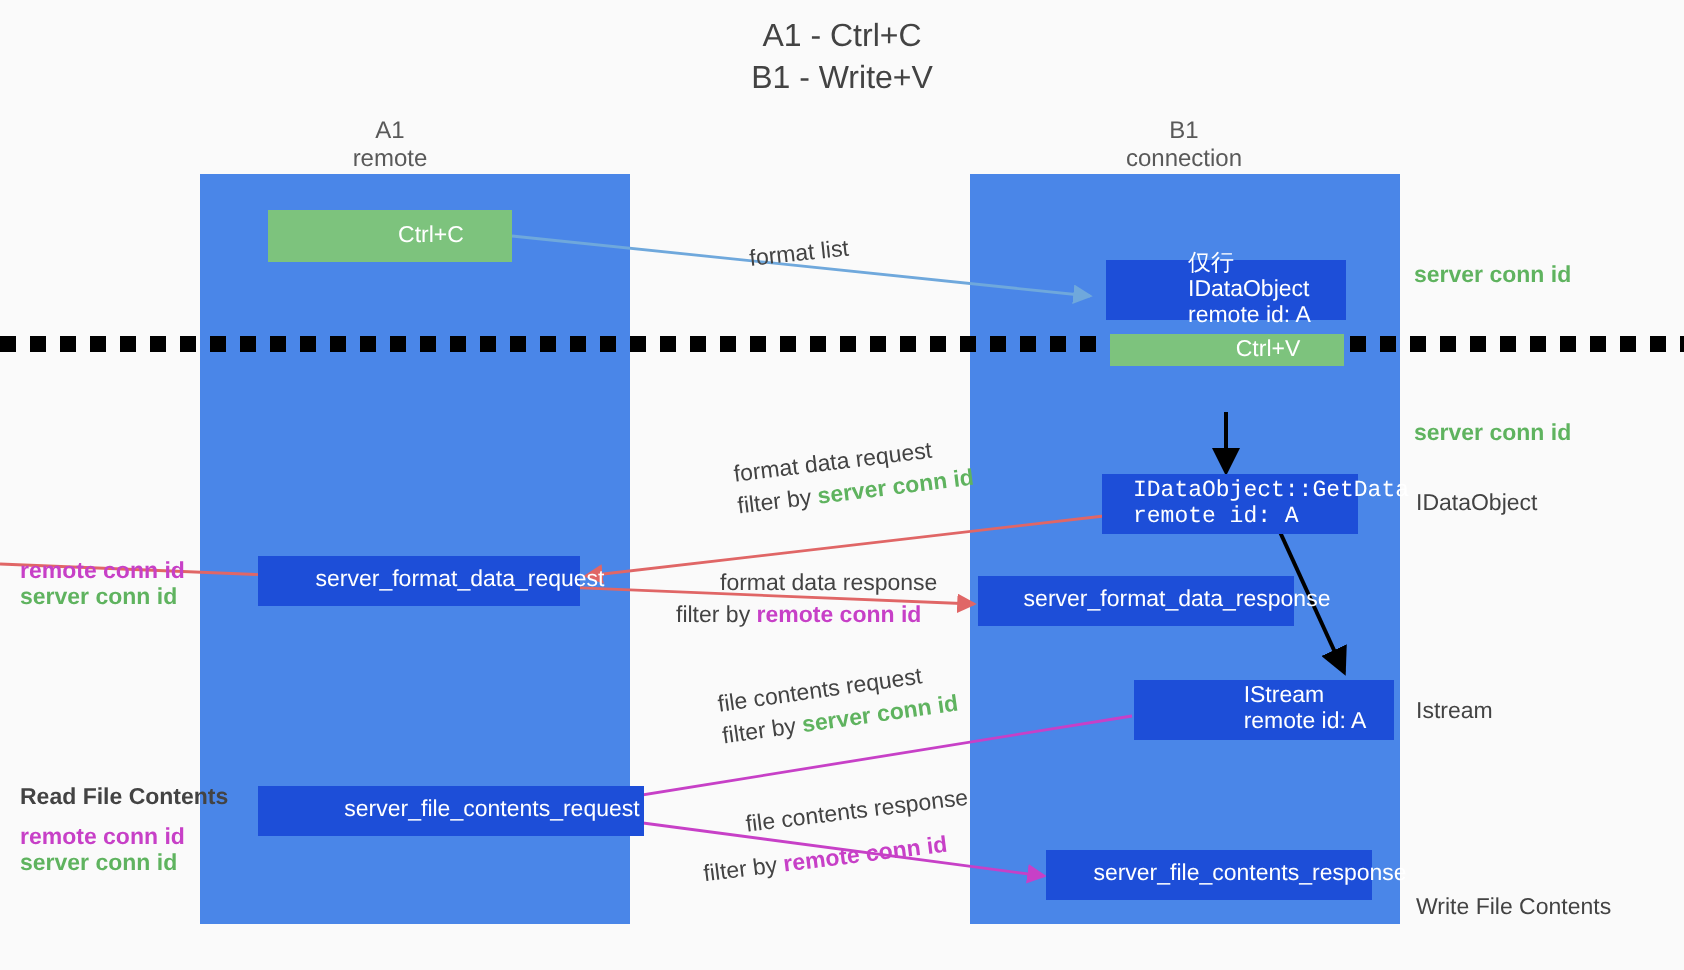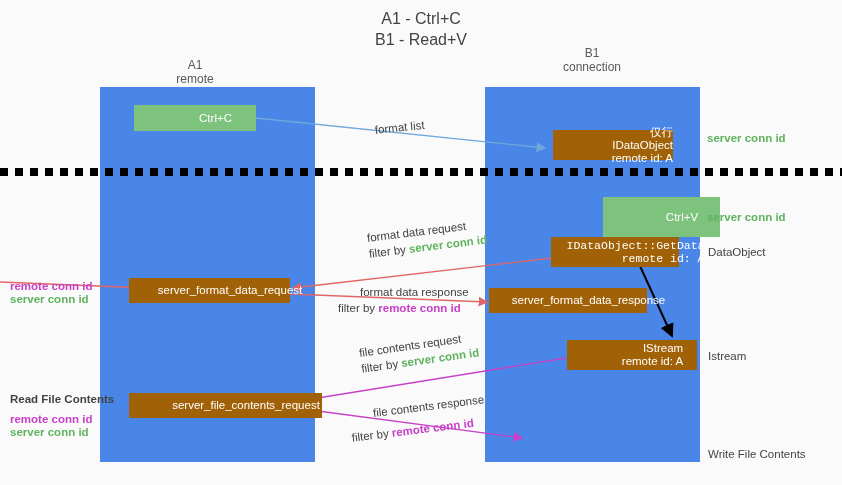--- a/index.html
+++ b/index.html
@@ -29,25 +29,25 @@
   
   .divider{
     position:absolute;left:0;top:168px;width:842px;height:8px;
     background-image:linear-gradient(to right,#000 0 8px,transparent 8px 15px);
     background-size:15px 8px;background-repeat:repeat-x;
   }
 
   
   .node{
     position:absolute;display:flex;align-items:center;justify-content:center;
-    text-align:right;color:#fff;font-size:11.5px;line-height:13px;
+    text-align:left;color:#fff;font-size:11.5px;line-height:13px;
     white-space:pre-line;box-sizing:border-box;padding-left:41px;
   }
   .node.green{background:#7dc37d;}
-  .node.orange{background:#a16207;}
+  .node.orange{background:#1d4ed8;}
 
   
   .lab{
     position:absolute;font-size:11.5px;line-height:14px;white-space:pre-line;
   }
   .lab.dark{color:#434343;}
   .lab.green{color:#5fb35f;font-weight:bold;}
   .lab.purple{color:#c740c7;font-weight:bold;}
 
   
@@ -57,25 +57,25 @@
   .cap.rot{transform-origin:left top;}
 
   svg.edges{position:absolute;left:0;top:0;width:842px;height:485px;overflow:visible;pointer-events:none;}
 </style>
 </head>
 <body>
 
 <div id="canvas">
 
   <div class="title">A1 - Ctrl+C
-B1 - Read+V</div>
+B1 - Write+V</div>
 
   <div class="lane-head" style="left:115px;top:58px;width:160px;">A1
 remote</div>
-  <div class="lane-head" style="left:512px;top:46px;width:160px;">B1
+  <div class="lane-head" style="left:512px;top:58px;width:160px;">B1
 connection</div>
 
   <div class="lane" style="left:100px;top:87px;width:215px;height:375px;"></div>
   <div class="lane" style="left:485px;top:87px;width:215px;height:375px;"></div>
 
   <div class="divider"></div>
 
   <svg class="edges">
     <defs>
       <marker id="ah-blue" markerWidth="7" markerHeight="7" refX="6" refY="3.5" orient="auto">
@@ -99,38 +99,39 @@
     <line x1="640" y1="266" x2="672" y2="336" stroke="#000" stroke-width="2" marker-end="url(#ah-blk)"></line>
     <line x1="566" y1="358" x2="293" y2="402" stroke="#c740c7" stroke-width="1.4" marker-end="url(#ah-mag)"></line>
     <line x1="295" y1="408" x2="522" y2="438" stroke="#c740c7" stroke-width="1.4" marker-end="url(#ah-mag)"></line>
   </svg>
 
   <div class="node green" style="left:134px;top:105px;width:122px;height:26px;">Ctrl+C</div>
 
   <div class="node orange" style="left:553px;top:130px;width:120px;height:30px;">仅行IDataObject
 remote id: A</div>
 
-  <div class="node green" style="left:555px;top:197px;width:117px;height:40px;margin-left:48px;">Ctrl+V</div>
+  <div class="node green" style="left:555px;top:167px;width:117px;height:16px;">Ctrl+V</div>
 
   <div class="node orange" style="left:551px;top:237px;width:128px;height:30px;font-family:Liberation Mono, monospace;">IDataObject::GetData
 remote id: A</div>
 
   <div class="node orange" style="left:129px;top:278px;width:161px;height:25px;">server_format_data_request</div>
 
   <div class="node orange" style="left:489px;top:288px;width:158px;height:25px;">server_format_data_response</div>
 
   <div class="node orange" style="left:567px;top:340px;width:130px;height:30px;">IStream
 remote id: A</div>
 
   <div class="node orange" style="left:129px;top:393px;width:193px;height:25px;">server_file_contents_request</div>
 
+  <div class="node orange" style="left:523px;top:425px;width:163px;height:25px;">server_file_contents_response</div>
 
   <div class="lab green" style="left:707px;top:131px;">server conn id</div>
   <div class="lab green" style="left:707px;top:210px;">server conn id</div>
-  <div class="lab dark" style="left:708px;top:245px;">DataObject</div>
+  <div class="lab dark" style="left:708px;top:245px;">IDataObject</div>
   <div class="lab dark" style="left:708px;top:349px;">Istream</div>
   <div class="lab dark" style="left:708px;top:447px;">Write File Contents</div>
 
   <div class="lab purple" style="left:10px;top:279px;">remote conn id</div>
   <div class="lab green" style="left:10px;top:292px;">server conn id</div>
 
   <div class="lab dark" style="left:10px;top:392px;font-weight:bold;">Read File Contents</div>
   <div class="lab purple" style="left:10px;top:412px;">remote conn id</div>
   <div class="lab green" style="left:10px;top:425px;">server conn id</div>
 

